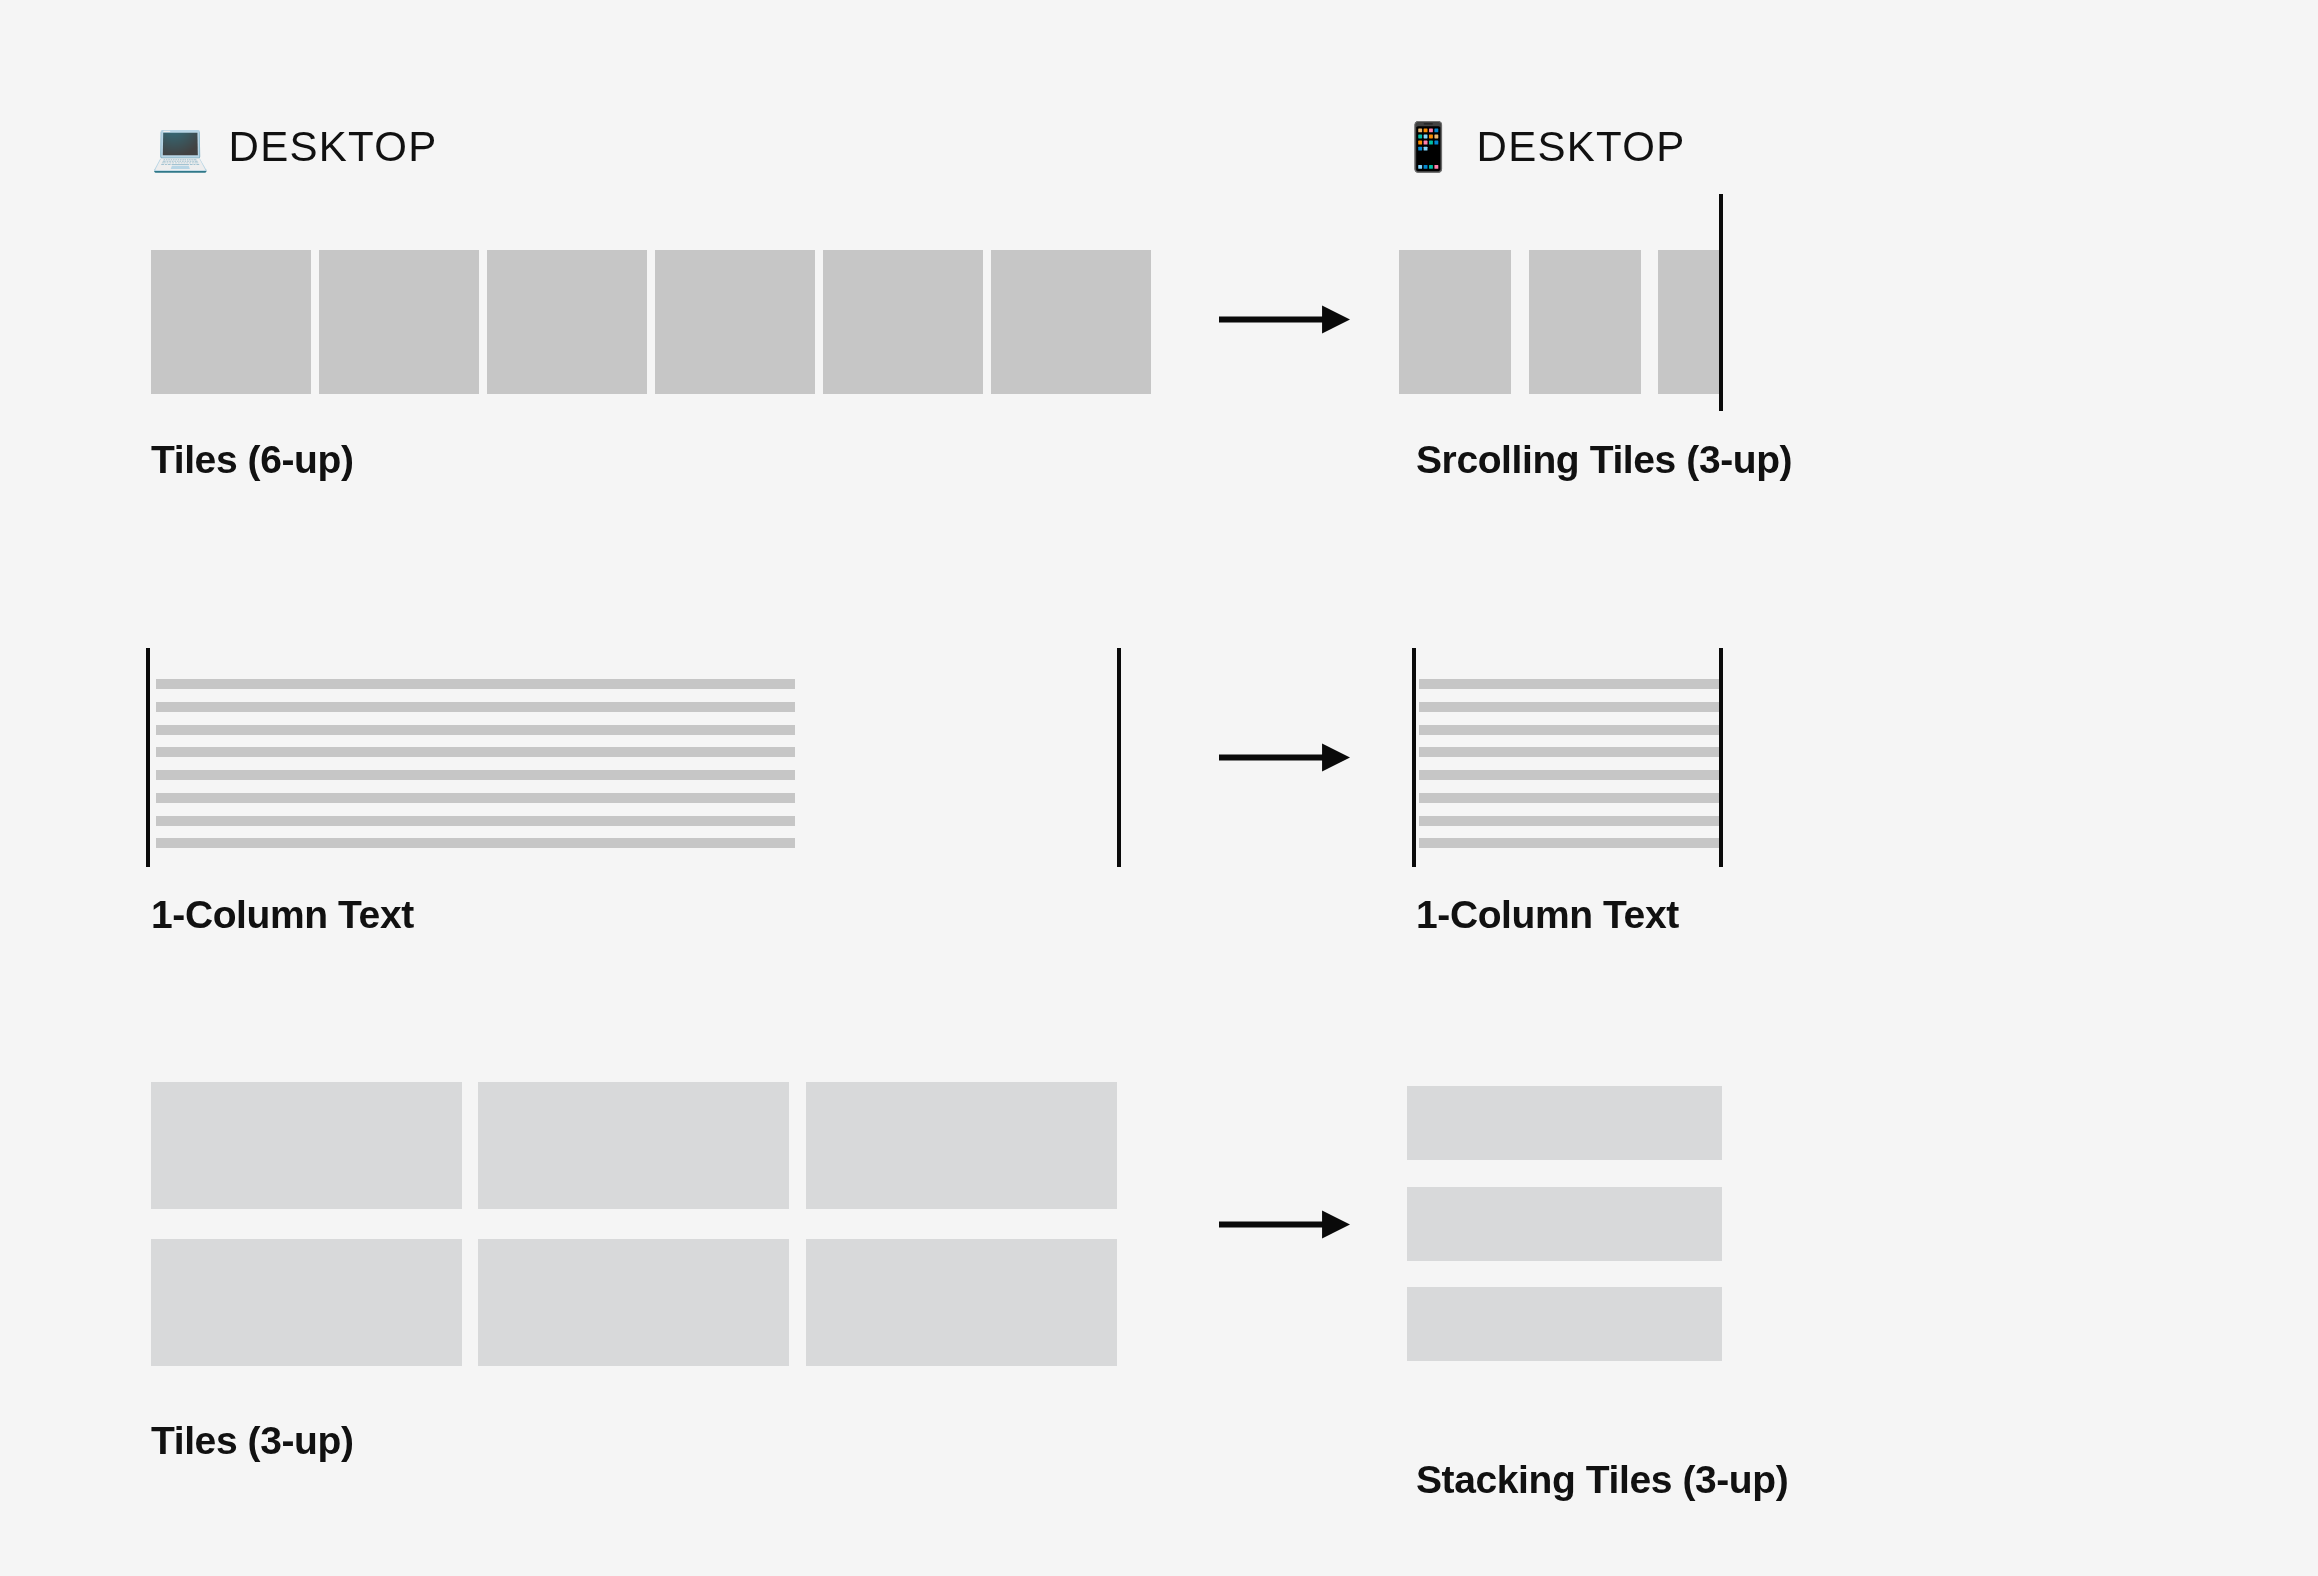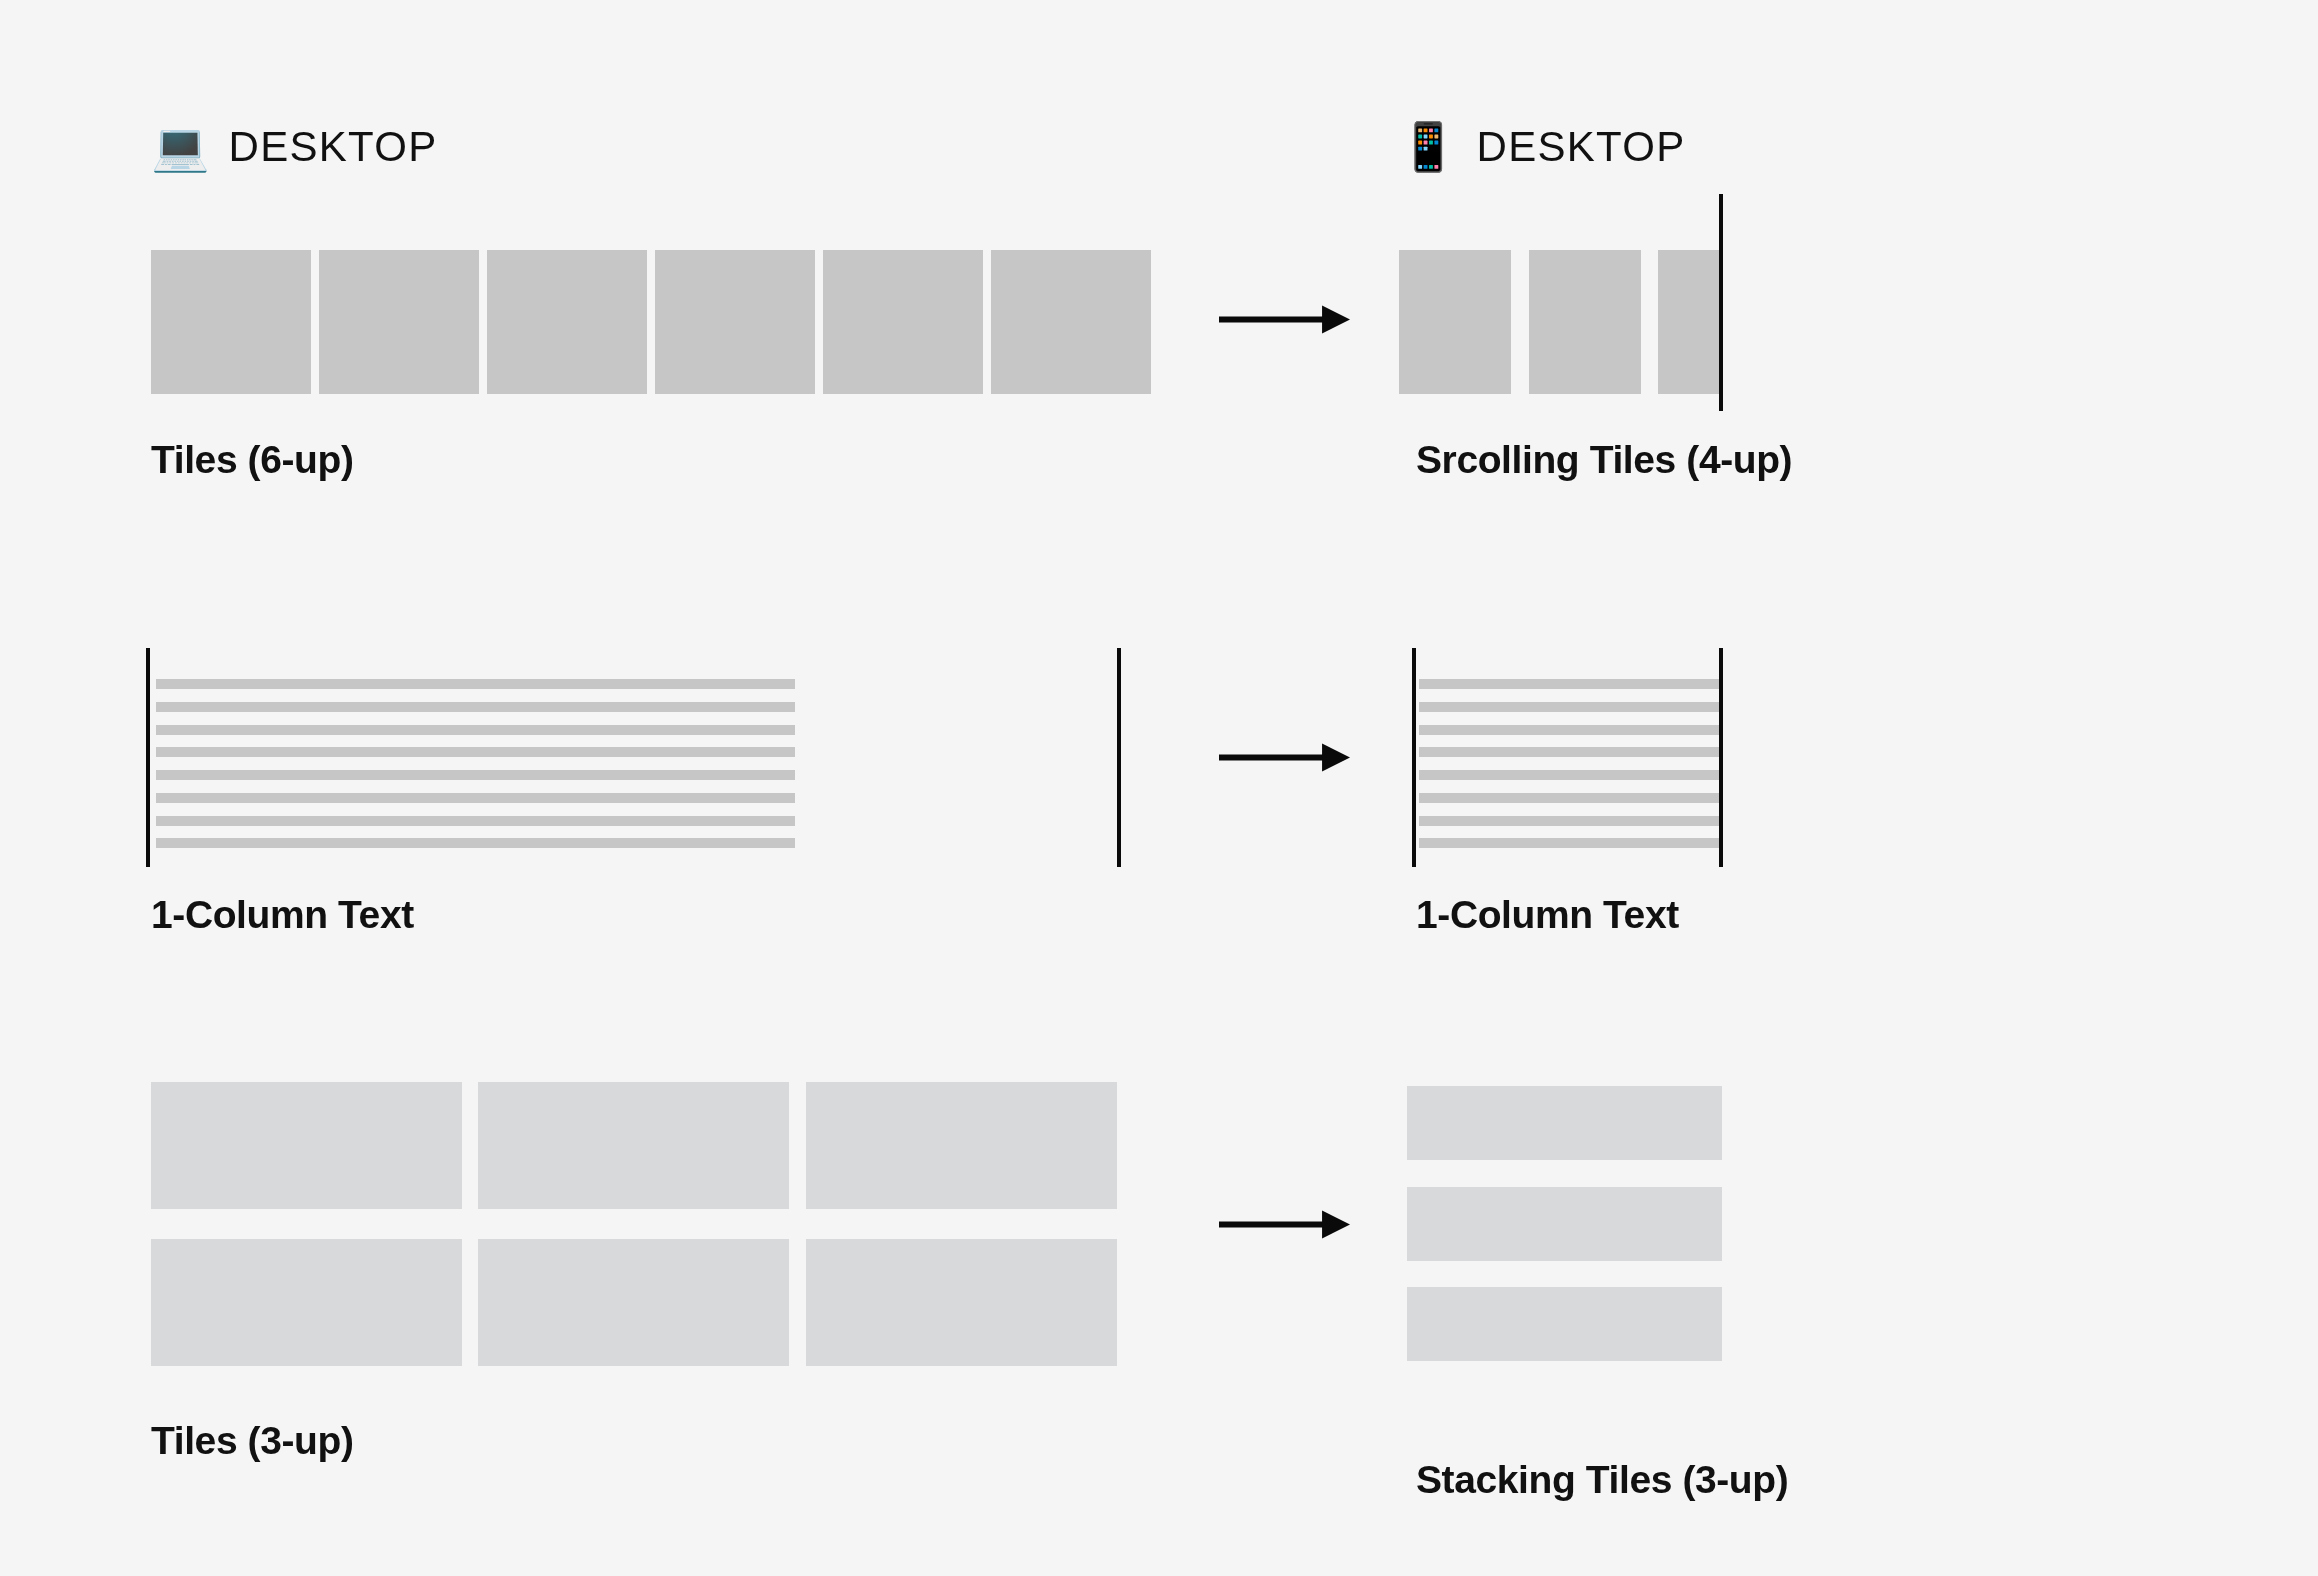--- a/index.html
+++ b/index.html
@@ -124,21 +124,21 @@
     </div>
 
     <div class="clip" style="left:1399px; top:250px; width:321px; height:144px;">
       <div class="tile-dark" style="left:0px;   top:0px; width:112px; height:144px;"></div>
       <div class="tile-dark" style="left:130px; top:0px; width:112px; height:144px;"></div>
       <div class="tile-dark" style="left:259px; top:0px; width:112px; height:144px;"></div>
     </div>
 
     <div class="vrule" style="left:1719px; top:194px; width:4.4px; height:217px;"></div>
 
-    <div class="caption" style="left:1416px; top:438px;">Srcolling Tiles (4-up)</div>
+    <div class="caption" style="left:1416px; top:438px;">Srcolling Tiles (3-up)</div>
   </div>
 
   <div class="abs" style="left:0;top:525px;width:1864px;height:455px;">
 
     <div class="vrule" style="left:146px; top:123px; width:4.4px; height:219px;"></div>
 
     <div>
       <div class="textline" style="left:156px; top:154px; width:639px;"></div>
       <div class="textline" style="left:156px; top:177px; width:639px;"></div>
       <div class="textline" style="left:156px; top:200px; width:639px;"></div>

